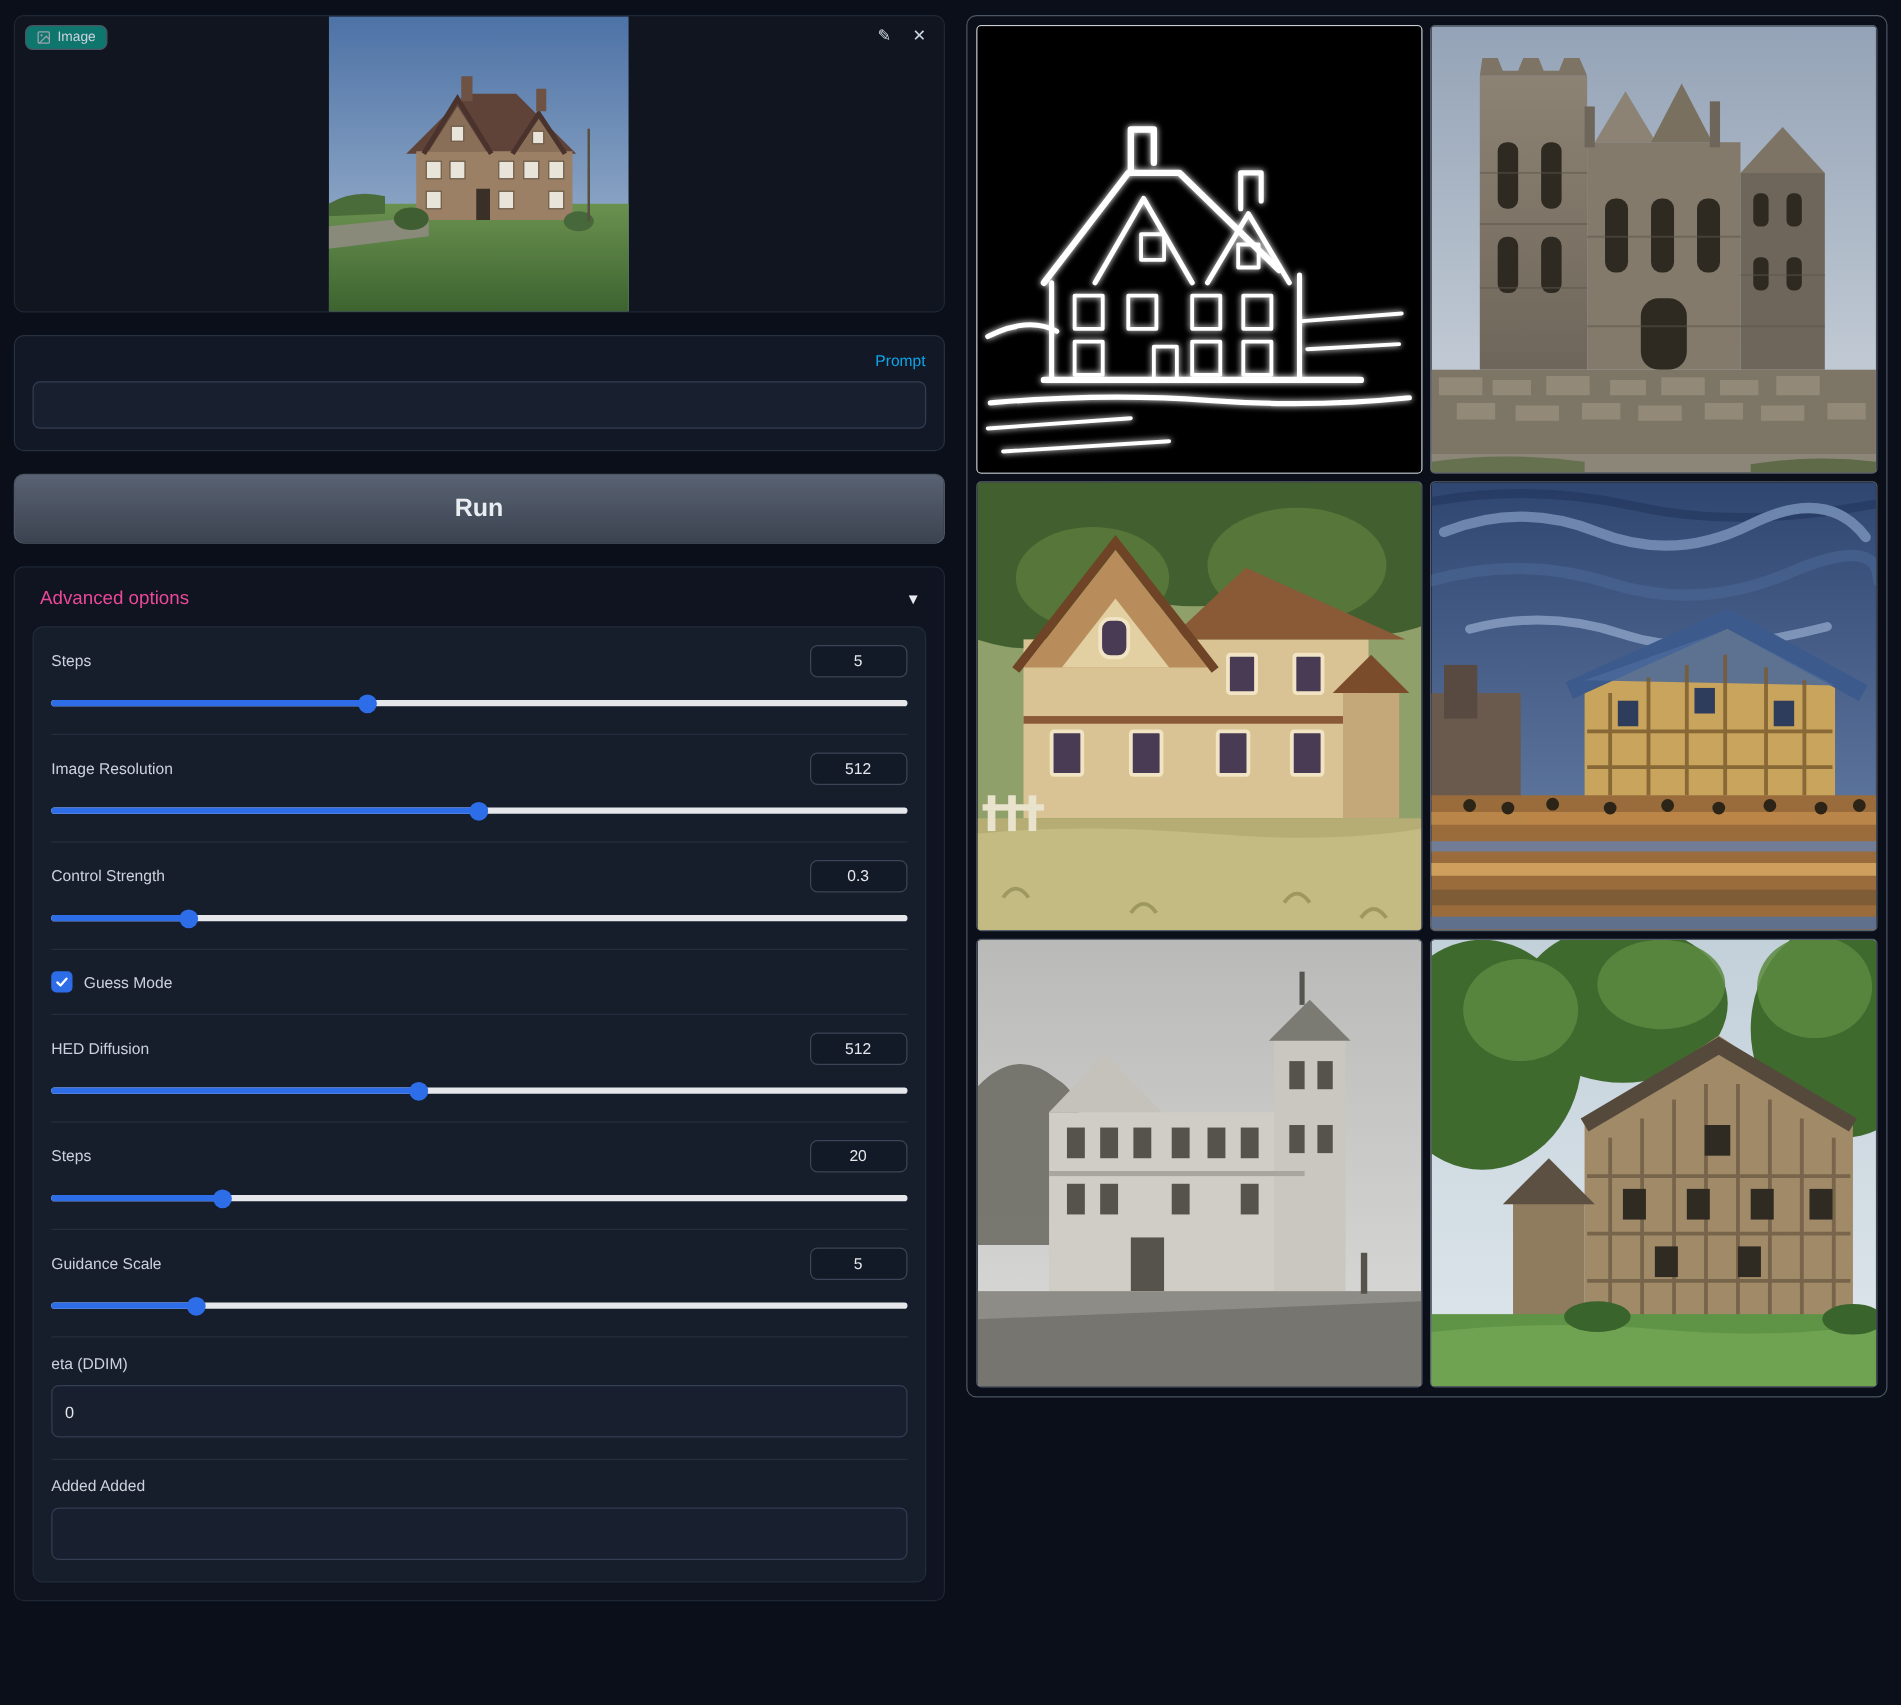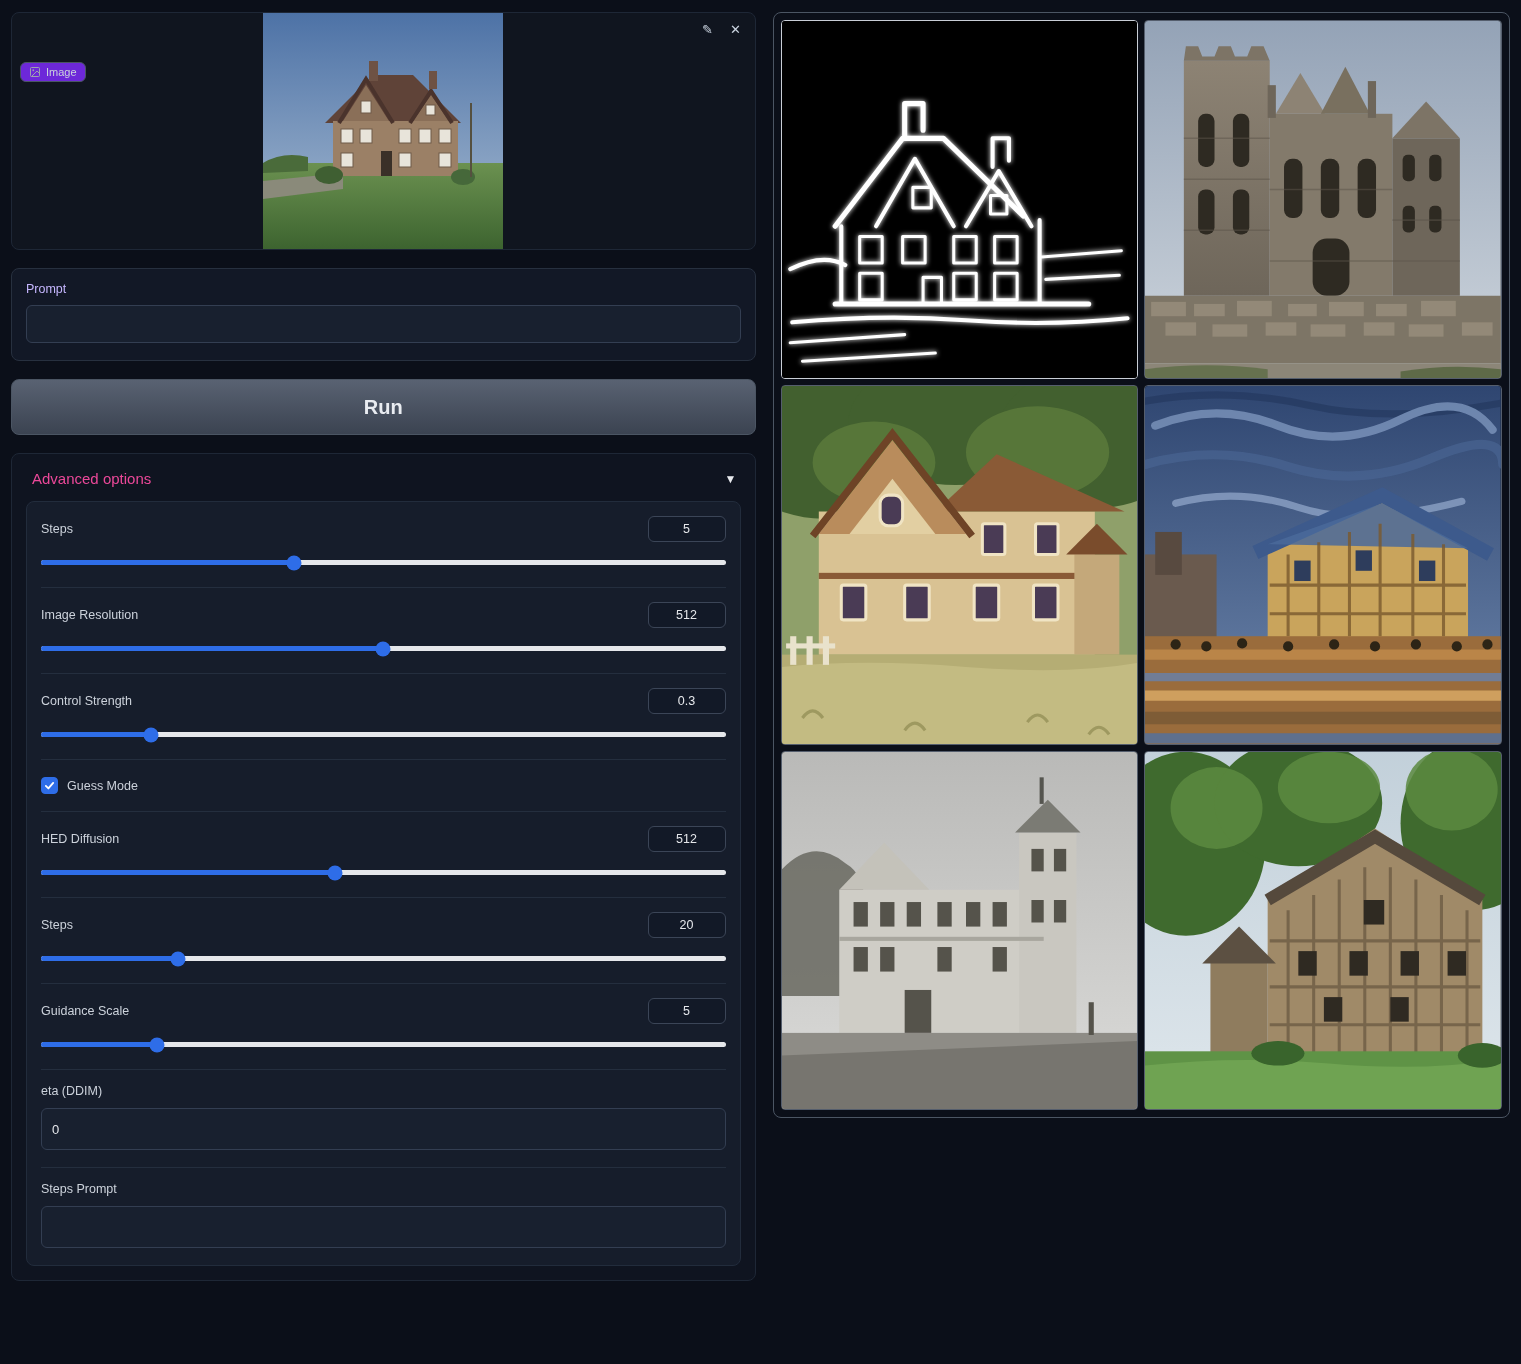--- a/index.html
+++ b/index.html
@@ -12,31 +12,31 @@
   .app { padding: 12px 11px; }
   .page-title { font-size:21px; font-weight:700; color:#f3f4f6; margin:4px 0 20px 1px; letter-spacing:.2px; }
   .columns { display:flex; gap:17px; align-items:flex-start; }
   .left-col { width:745px; display:flex; flex-direction:column; gap:18px; }
   .right-col { width:738px; }
 
   
   .image-panel { position:relative; height:238px; background:#10151f; border:1px solid #1e2736; border-radius:8px;
     display:flex; align-items:center; justify-content:center; overflow:hidden; }
   .image-label { position:absolute; top:7px; left:8px; display:flex; align-items:flex-end; gap:5px;
-    background:#6d28d9; border:1px solid #4b5563; border-radius:6px; padding:3px 8px;
-    font-size:11px; color:#cbd2dc; z-index:2;margin-top:42px; }
+    background:#0f766e; border:1px solid #4b5563; border-radius:6px; padding:3px 8px;
+    font-size:11px; color:#cbd2dc; z-index:2; }
   .img-ic { width:12px; height:12px; display:block; }
   .image-actions { position:absolute; top:6px; right:9px; display:flex; gap:8px; z-index:2; }
   .icon-btn { width:20px; height:20px; display:flex; align-items:center; justify-content:center;
     color:#cbd5e1; font-size:13px; cursor:pointer; border-radius:4px; }
   .input-photo { width:240px; height:237px; display:block; }
 
   
   .prompt-panel { background:#121826; border:1px solid #27303f; border-radius:8px; padding:13px 14px 17px; }
-  .field-label { display:block; font-size:12.5px; color:#c4b5fd; margin-bottom:9px; }
+  .field-label { display:block; font-size:12.5px; color:#0ea5e9; margin-bottom:9px;text-align:right; }
   .text-input { width:100%; height:38px; background:#18202f; border:1px solid #333e52; border-radius:6px;
     color:#e5e7eb; font-size:13px; padding:0 10px; font-family:inherit; outline:none; }
   .text-input.tall { height:42px; }
 
   
   .run-button { width:100%; height:56px; border-radius:8px; border:1px solid #4b5563;
     background:linear-gradient(180deg,#596272 0%, #3b4351 100%);
     color:#e9ecf1; font-weight:700; font-size:20px; cursor:pointer; font-family:inherit; }
 
   
@@ -237,21 +237,21 @@
             </div>
           </div>
 
 
           <div class="ctrl-row">
             <label class="ctrl-label block-label">eta (DDIM)</label>
             <input class="text-input tall" value="0" style="">
           </div>
 
           <div class="ctrl-row">
-            <label class="ctrl-label block-label">Steps Prompt</label>
+            <label class="ctrl-label block-label">Added Added</label>
             <input class="text-input tall" value="" style="">
           </div>
 
         </div>
       </div>
     </div>
 
     <div class="right-col">
       <div class="gallery">
 

